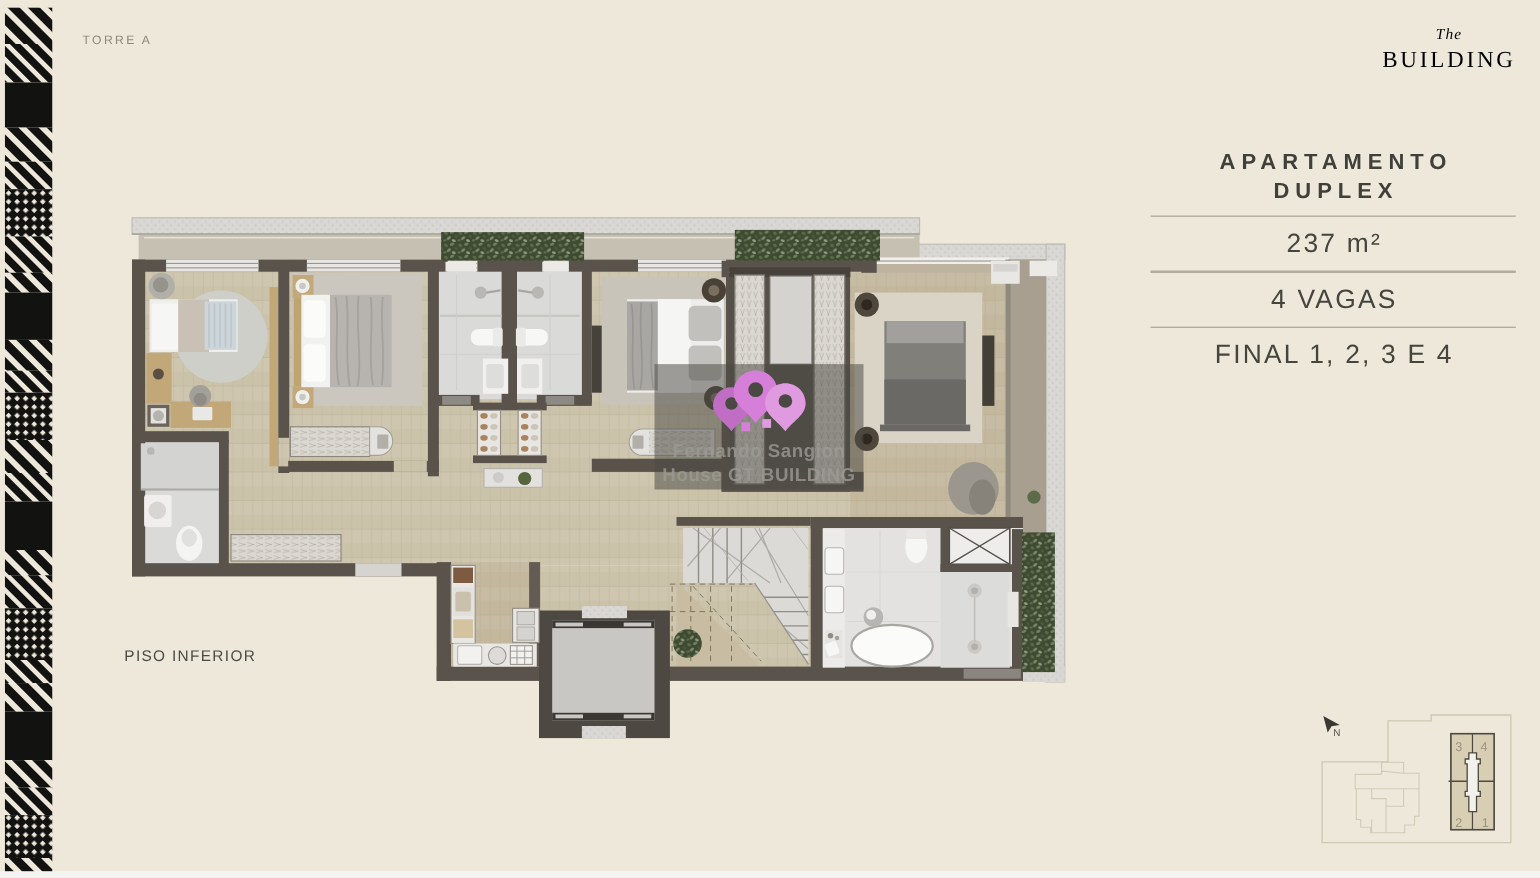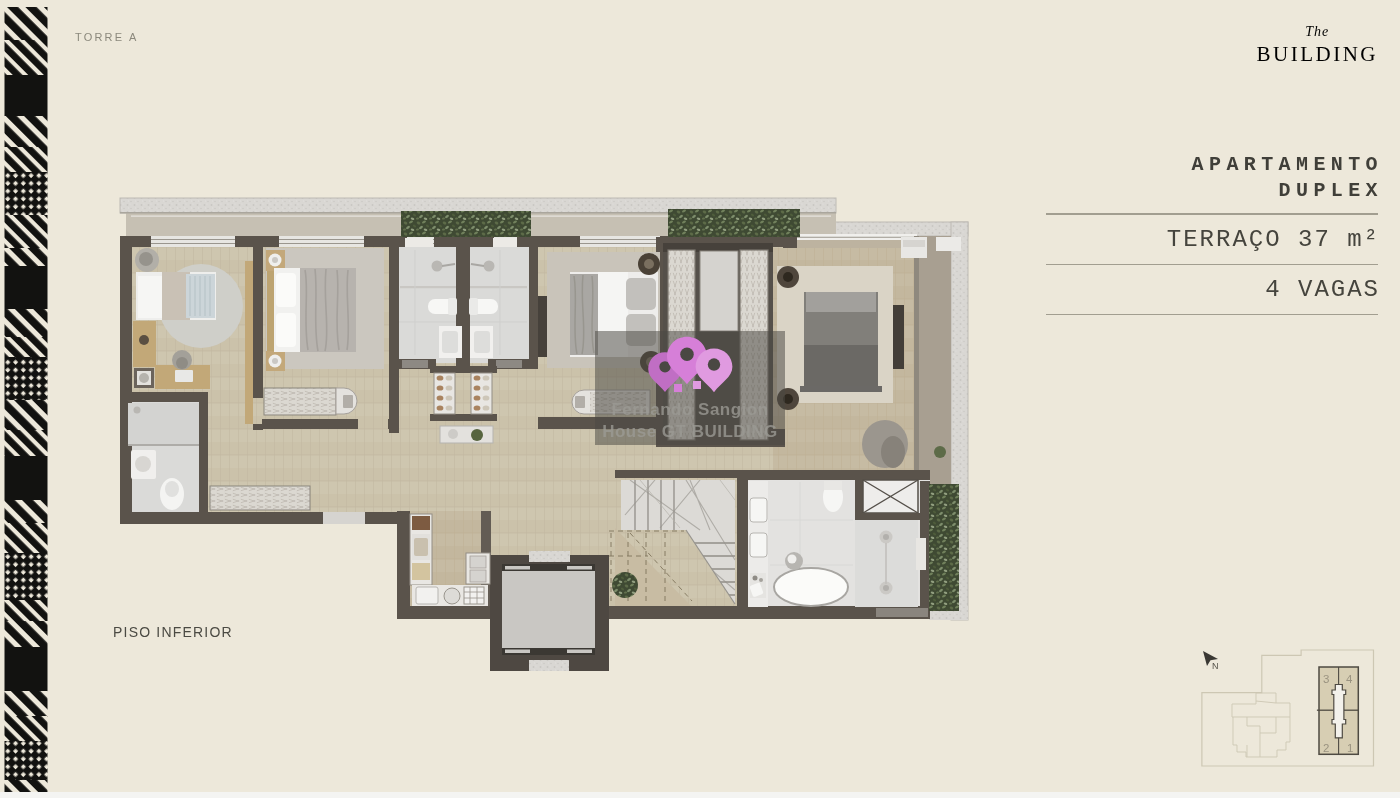--- a/index.html
+++ b/index.html
@@ -1,24 +1,24 @@
 <!DOCTYPE html>
 <html><head>
 <meta charset="utf-8">
 <style>
   html,body{margin:0;padding:0;}
   body{width:1400px;height:798px;background:#EDE8DA;overflow:hidden;position:relative;
        font-family:"Liberation Sans",sans-serif;}
   .abs{position:absolute;}
   #torre{left:75px;top:31px;font-size:11px;letter-spacing:2.2px;color:#8b887c;}
-  #piso{left:113px;top:588px;font-size:14px;letter-spacing:1.2px;color:#4b4a43;margin-top:36px;}
+  #piso{left:113px;top:588px;font-size:14px;letter-spacing:1.2px;color:#4b4a43;}
   #logo{right:22px;top:24px;text-align:center;color:#000000;}
   #logo .the{font-family:"Liberation Serif",serif;font-style:italic;font-size:14px;letter-spacing:1px;}
   #logo .pin{font-family:"Liberation Serif",serif;font-size:21px;letter-spacing:2.5px;margin-top:2px;}
-  #panel{right:22px;top:152px;width:332px;text-align:right;color:#403f39;font-family:Liberation Mono, monospace;}
+  #panel{right:22px;top:135px;width:332px;text-align:center;color:#403f39;}
   #panel .h1{font-size:20px;font-weight:bold;letter-spacing:5.4px;line-height:26px;margin-right:-5px;}
   #panel hr{border:none;border-top:1px solid #a29e90;margin:0;}
   #panel .row{font-size:24px;font-weight:400;letter-spacing:2px;color:#45443d;height:49px;line-height:49px;margin-right:-2px;}
 </style>
 </head>
 <body>
 
 <svg class="abs" style="left:0;top:0" width="60" height="798" viewBox="0 0 60 798">
   <defs>
     <pattern id="st1" width="13" height="13" patternUnits="userSpaceOnUse" patternTransform="rotate(-45)">
@@ -69,25 +69,26 @@
 
 <div id="logo" class="abs">
   <div class="the">The</div>
   <div class="pin">BUILDING</div>
 </div>
 
 <div id="panel" class="abs">
   <div class="h1">APARTAMENTO<br>DUPLEX</div>
   <div style="height:9px"></div>
   <hr>
+  <div class="row">237 m²</div>
   <hr>
-  <div class="row">TERRAÇO 37 m²</div>
   <hr>
   <div class="row">4 VAGAS</div>
   <hr>
+  <div class="row">FINAL 1, 2, 3 E 4</div>
 </div>
 
 <svg id="plan" class="abs" style="left:0;top:0" width="1400" height="798" viewBox="0 0 1400 798">
 <defs>
 <pattern id="speck" width="7" height="7" patternUnits="userSpaceOnUse">
  <rect width="7" height="7" fill="#d9d7d3"></rect>
  <circle cx="1.5" cy="2" r="0.9" fill="#c9c7c3"></circle>
         <circle cx="5" cy="5.5" r="0.8" fill="#cbc9c5"></circle>
  <circle cx="4" cy="1" r="0.6" fill="#e3e1de"></circle>
         <circle cx="2.5" cy="5" r="0.7" fill="#e0dedb"></circle>

